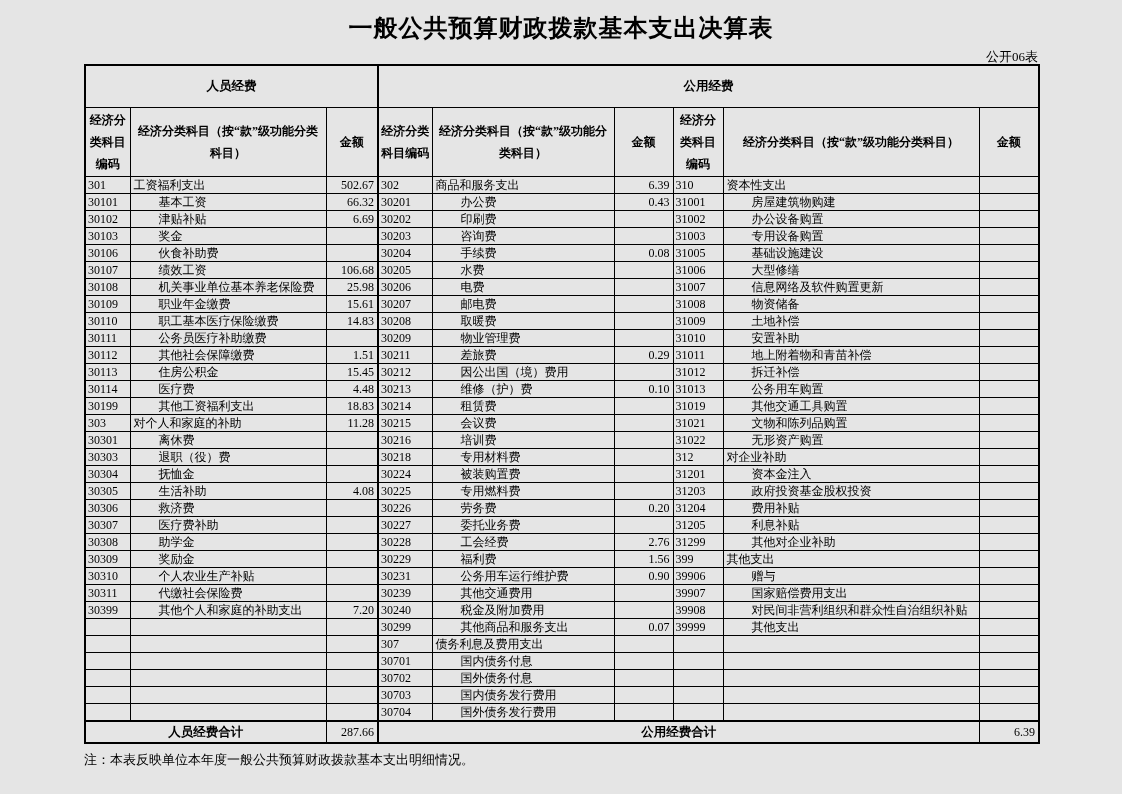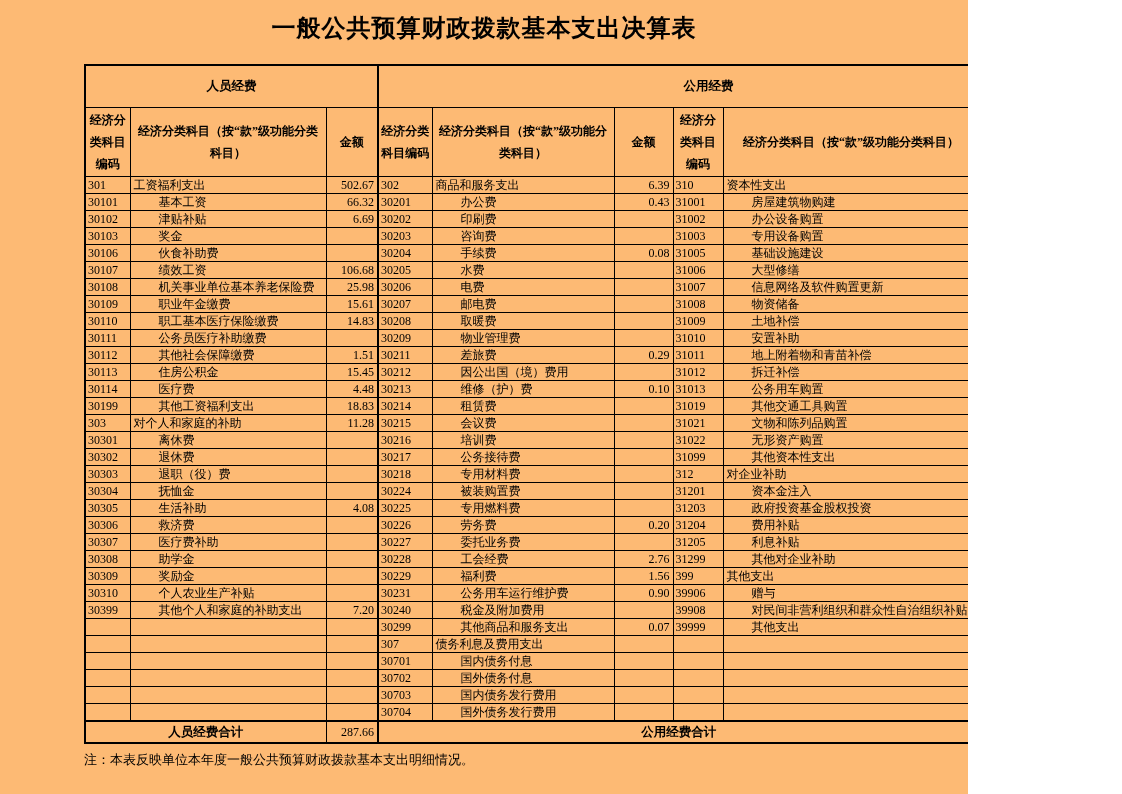--- a/index.html
+++ b/index.html
@@ -1,18 +1,18 @@
 <!DOCTYPE html>
 <html><head>
 <meta charset="utf-8">
 <style>
   html,body{margin:0;padding:0;background:#fff;}
   body{width:1122px;height:794px;color:#000;
        font-family:"Liberation Serif","DejaVu Serif",serif;}
-  .page{position:relative;width:968px;height:794px;background:#fdba74;overflow:hidden;}
+  .page{position:relative;width:1122px;height:794px;background:#e5e5e5;overflow:hidden;}
   .title{padding-top:12px;text-align:center;font-size:24px;font-weight:bold;
          font-family:"Liberation Sans","DejaVu Sans",sans-serif;letter-spacing:1px;}
   .wrap{margin-left:84px;width:954px;}
   .table-no{margin-top:4px;text-align:right;font-size:13px;height:15px;}
   .meta{display:flex;justify-content:space-between;align-items:flex-end;
         font-size:13.5px;border-bottom:2px solid #000;padding-bottom:2px;height:16px;}
   table.budget{border-collapse:collapse;table-layout:fixed;width:954px;
                border:2px solid #000;font-size:12px;margin-top:1px;}
   table.budget th,table.budget td{border:1px solid #000;overflow:hidden;}
   tr.grp th{height:16px;font-size:12.5px;font-weight:bold;text-align:center;padding:12px;}
@@ -237,31 +237,20 @@
             <td class="name sub">离休费</td>
             <td class="amt"></td>
             <td class="code gsep">30216</td>
             <td class="name sub">培训费</td>
             <td class="amt"></td>
             <td class="code">31022</td>
             <td class="name sub">无形资产购置</td>
             <td class="amt"></td>
           </tr>
           <tr>
-            <td class="code">30302</td>
-            <td class="name sub">退休费</td>
-            <td class="amt"></td>
-            <td class="code gsep">30217</td>
-            <td class="name sub">公务接待费</td>
-            <td class="amt"></td>
-            <td class="code">31099</td>
-            <td class="name sub">其他资本性支出</td>
-            <td class="amt"></td>
-          </tr>
-          <tr>
             <td class="code">30303</td>
             <td class="name sub">退职（役）费</td>
             <td class="amt"></td>
             <td class="code gsep">30218</td>
             <td class="name sub">专用材料费</td>
             <td class="amt"></td>
             <td class="code">312</td>
             <td class="name">对企业补助</td>
             <td class="amt"></td>
           </tr>
@@ -333,20 +322,31 @@
           </tr>
           <tr>
             <td class="code">30310</td>
             <td class="name sub">个人农业生产补贴</td>
             <td class="amt"></td>
             <td class="code gsep">30231</td>
             <td class="name sub">公务用车运行维护费</td>
             <td class="amt">0.90</td>
             <td class="code">39906</td>
             <td class="name sub">赠与</td>
+            <td class="amt"></td>
+          </tr>
+          <tr>
+            <td class="code">30311</td>
+            <td class="name sub">代缴社会保险费</td>
+            <td class="amt"></td>
+            <td class="code gsep">30239</td>
+            <td class="name sub">其他交通费用</td>
+            <td class="amt"></td>
+            <td class="code">39907</td>
+            <td class="name sub">国家赔偿费用支出</td>
             <td class="amt"></td>
           </tr>
           <tr>
             <td class="code">30399</td>
             <td class="name sub">其他个人和家庭的补助支出</td>
             <td class="amt">7.20</td>
             <td class="code gsep">30240</td>
             <td class="name sub">税金及附加费用</td>
             <td class="amt"></td>
             <td class="code">39908</td>

